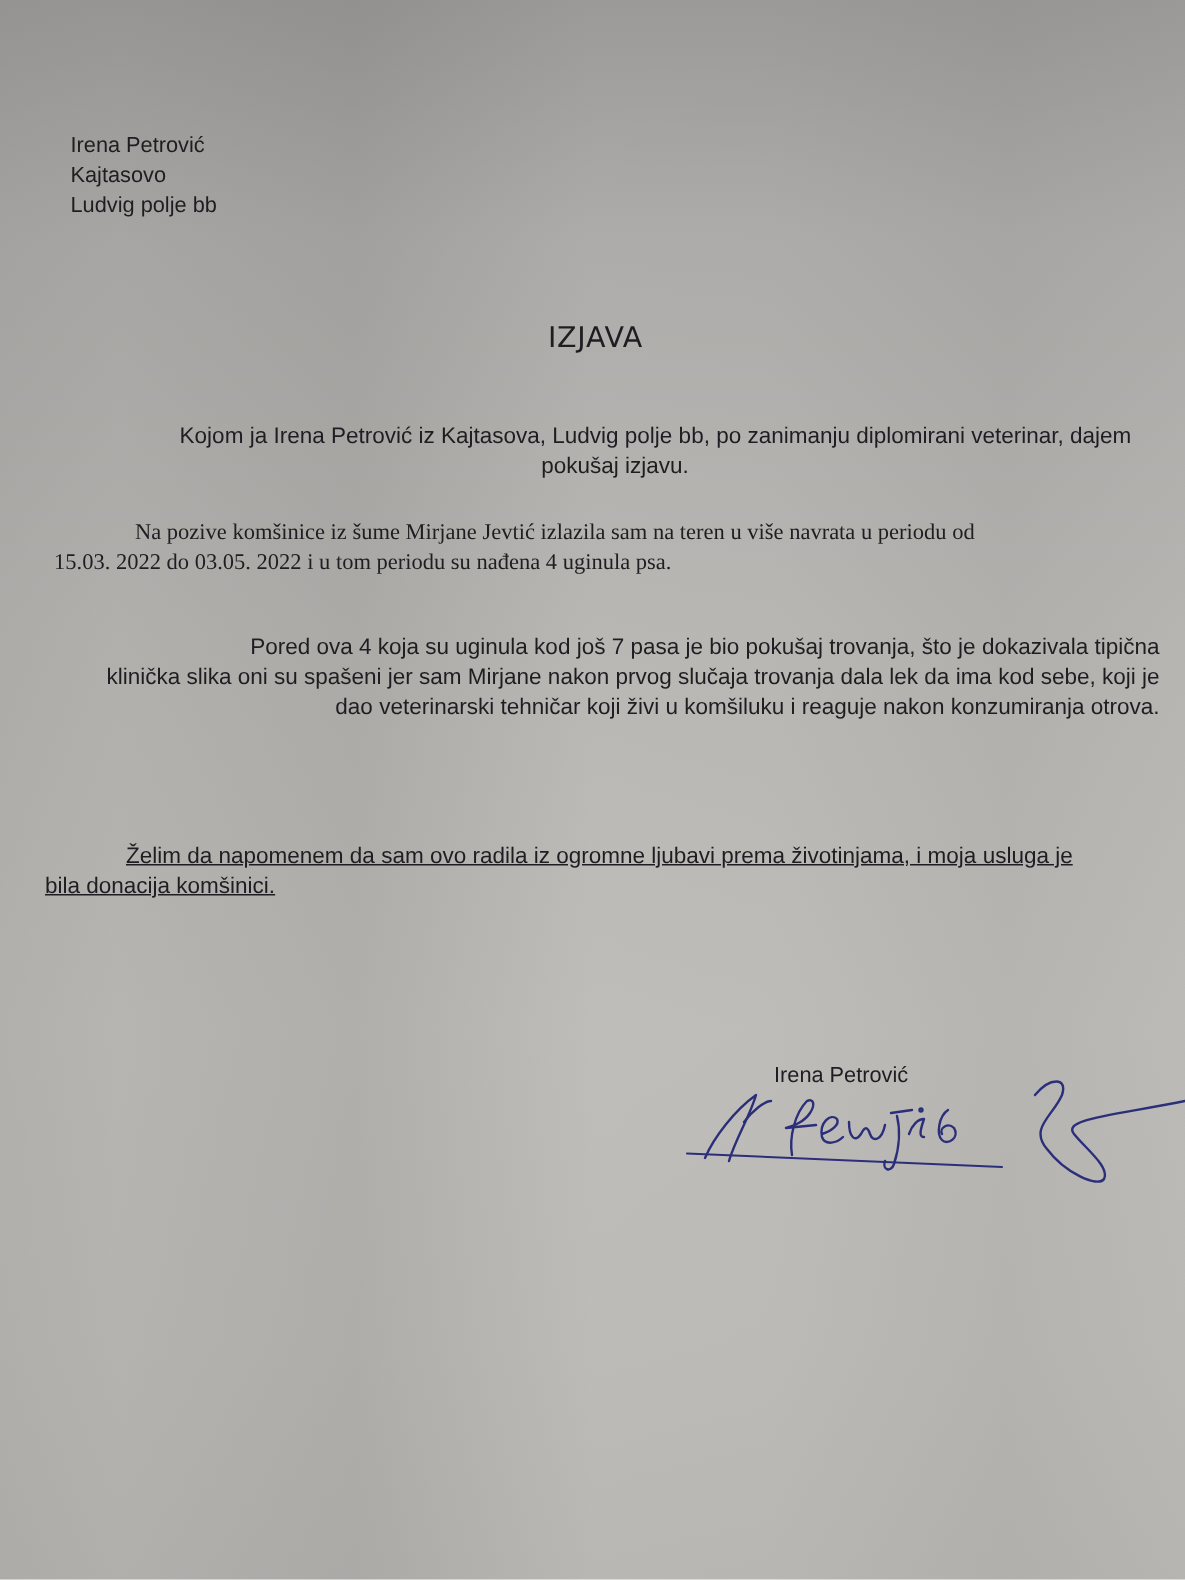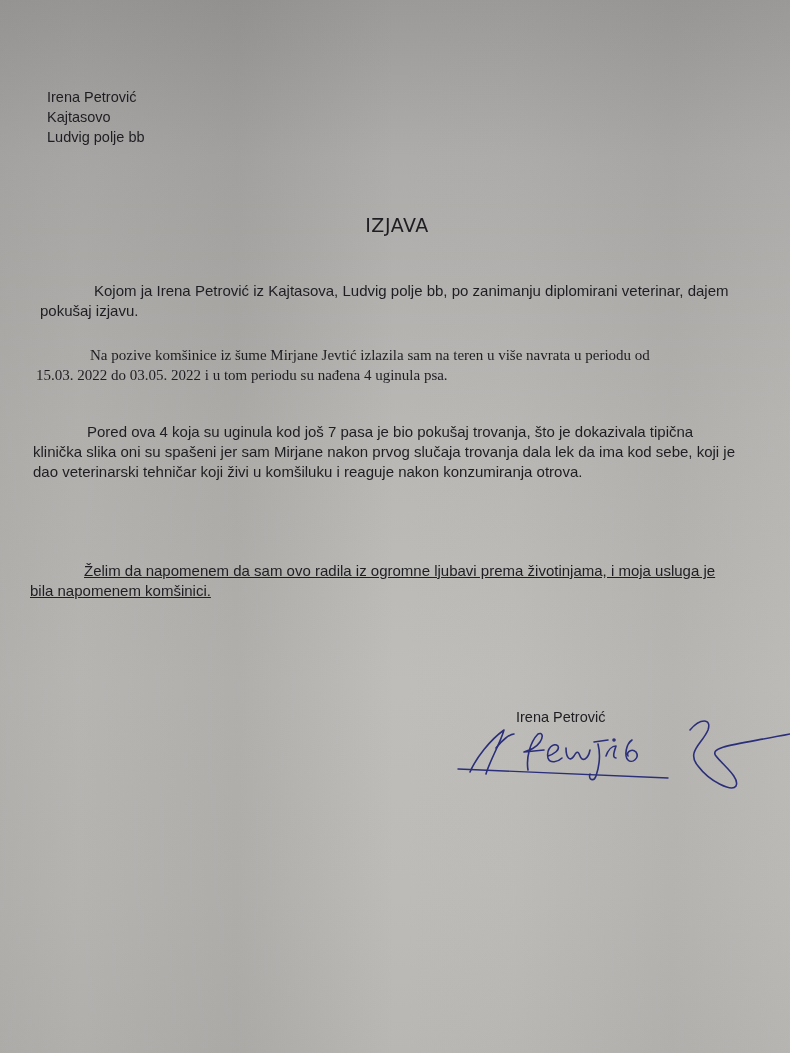--- a/index.html
+++ b/index.html
@@ -56,23 +56,23 @@
     .para {
       position: absolute;
       left: 37px;
       width: 740px;
       font-size: 15px;
       line-height: 20px;
       font-family: "Liberation Sans", sans-serif;
     }
     .para .line { white-space: nowrap; display: block; }
     .para .indent { padding-left: 54px; }
-    .p1 { top: 281px; left: 40px; }
+    .p1 { top: 281px; left: 40px; text-align: center; }
     .p2 { top: 345px; left: 36px; font-family: Liberation Serif, serif; }
-    .p3 { top: 422px; left: 33px; }
+    .p3 { top: 422px; left: 33px; text-align: right; }
     .p4 { top: 496px; left: 31px; }
     .p5 { top: 561px; left: 30px; text-decoration: underline; }
 
     .signature-block {
       position: absolute;
       left: 440px;
       top: 700px;
       width: 350px;
       height: 100px;
     }
@@ -114,21 +114,21 @@
 
   <div class="para p3">
     <span class="line indent">Pored ova 4 koja su uginula kod još 7 pasa je bio pokušaj trovanja, što je dokazivala tipična</span>
     <span class="line">klinička slika oni su spašeni  jer sam Mirjane nakon prvog slučaja trovanja dala lek da ima kod sebe, koji je</span>
     <span class="line">dao veterinarski tehničar koji živi u komšiluku i reaguje nakon konzumiranja otrova.</span>
   </div>
 
 
   <div class="para p5">
     <span class="line indent">Želim da napomenem da sam ovo radila iz ogromne ljubavi prema životinjama, i moja usluga je</span>
-    <span class="line">bila napomenem komšinici.</span>
+    <span class="line">bila donacija komšinici.</span>
   </div>
 
   <div class="signature-block">
     <div class="sig-name">Irena Petrović</div>
     <svg class="sig-svg" width="350" height="100" viewBox="0 0 350 100">
       <g fill="none" stroke="#2b2f7a" stroke-width="1.6" stroke-linecap="round" stroke-linejoin="round">
 
         <line x1="18" y1="69" x2="228" y2="78" stroke-width="1.4"></line>
 
         <path d="M30 72 C 36 58, 50 40, 64 30 C 60 44, 50 60, 46 74"></path>

